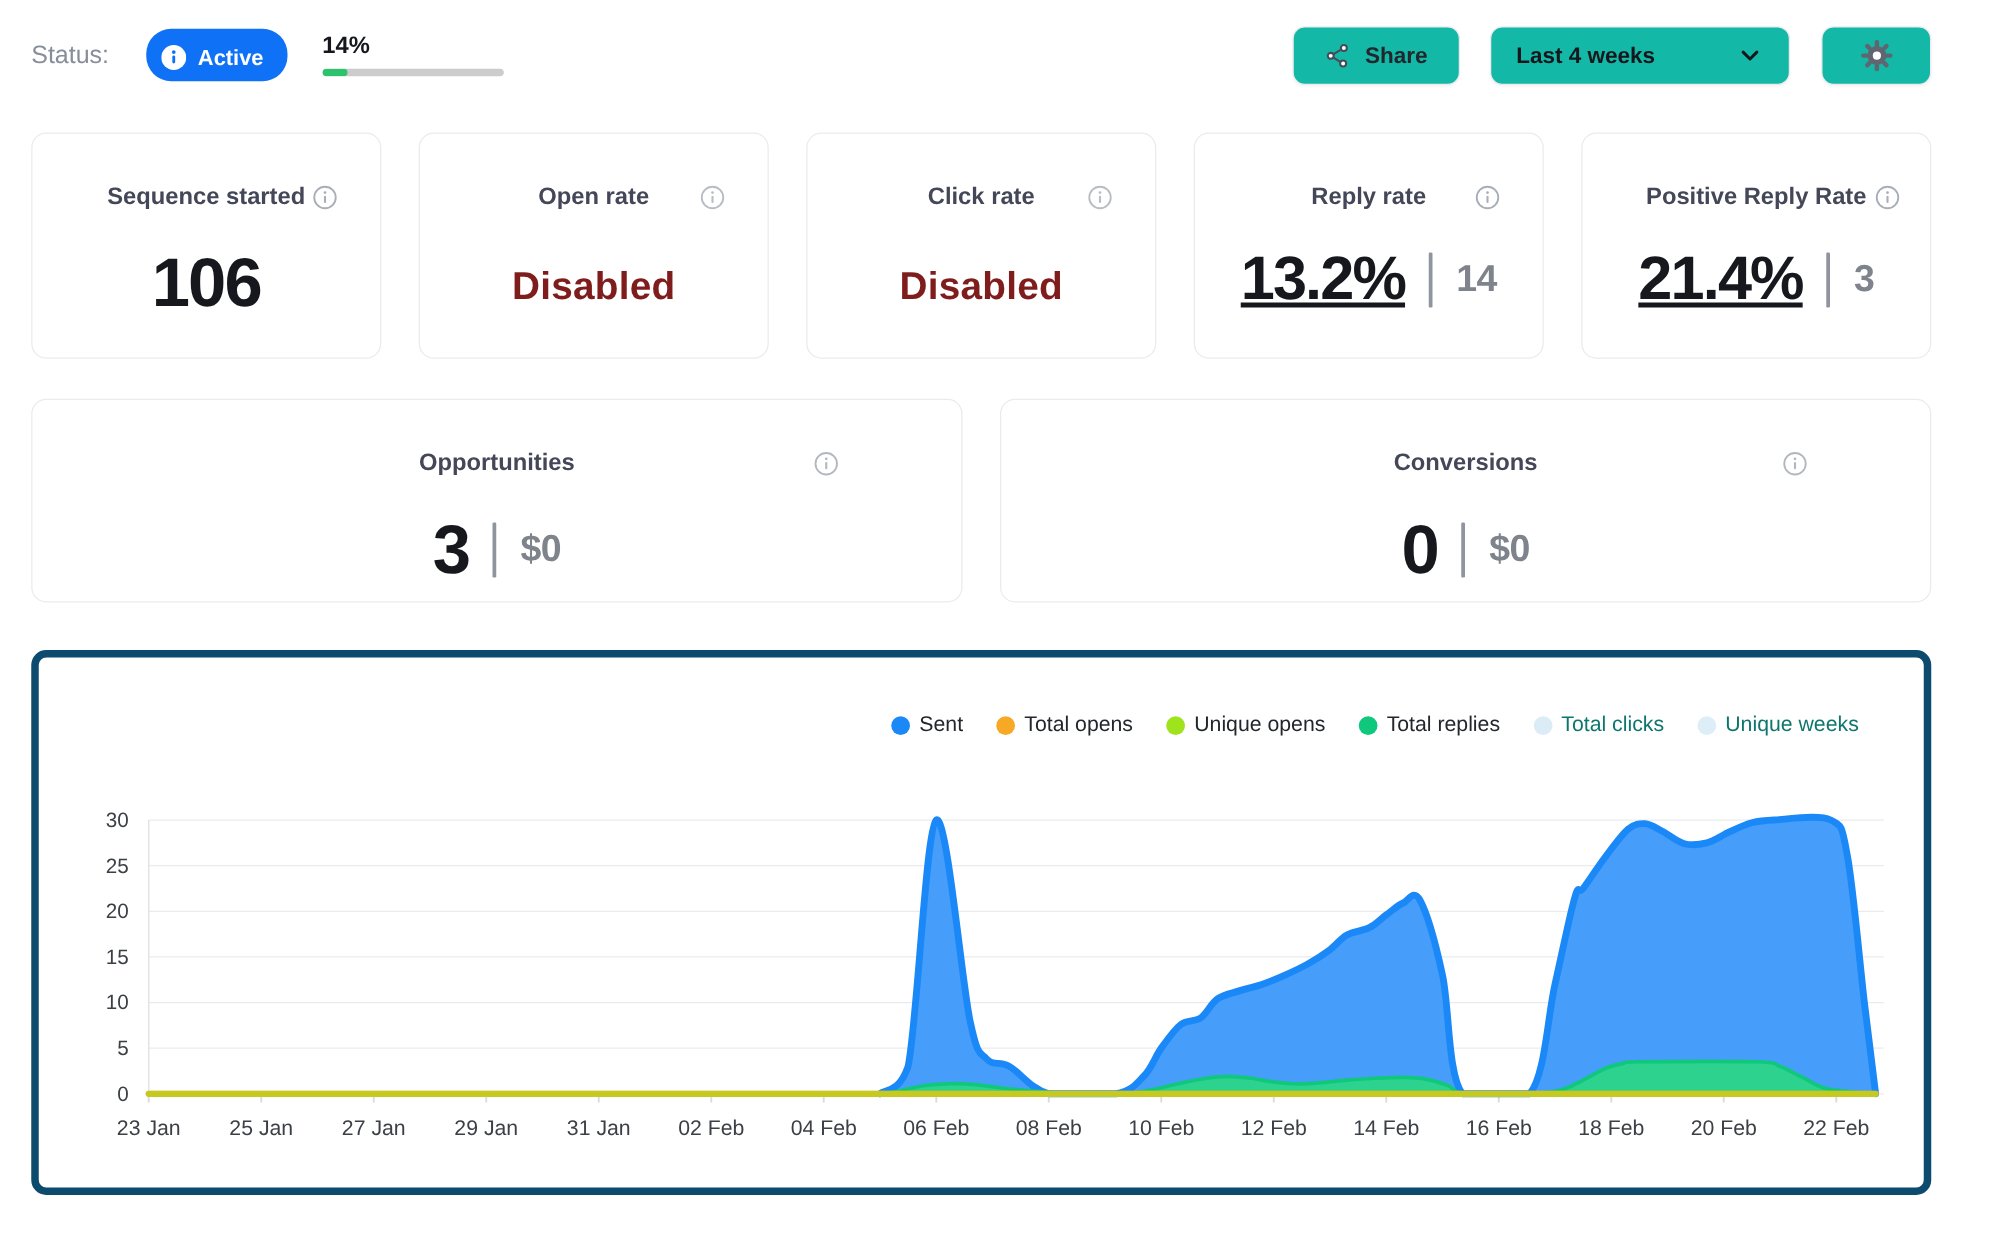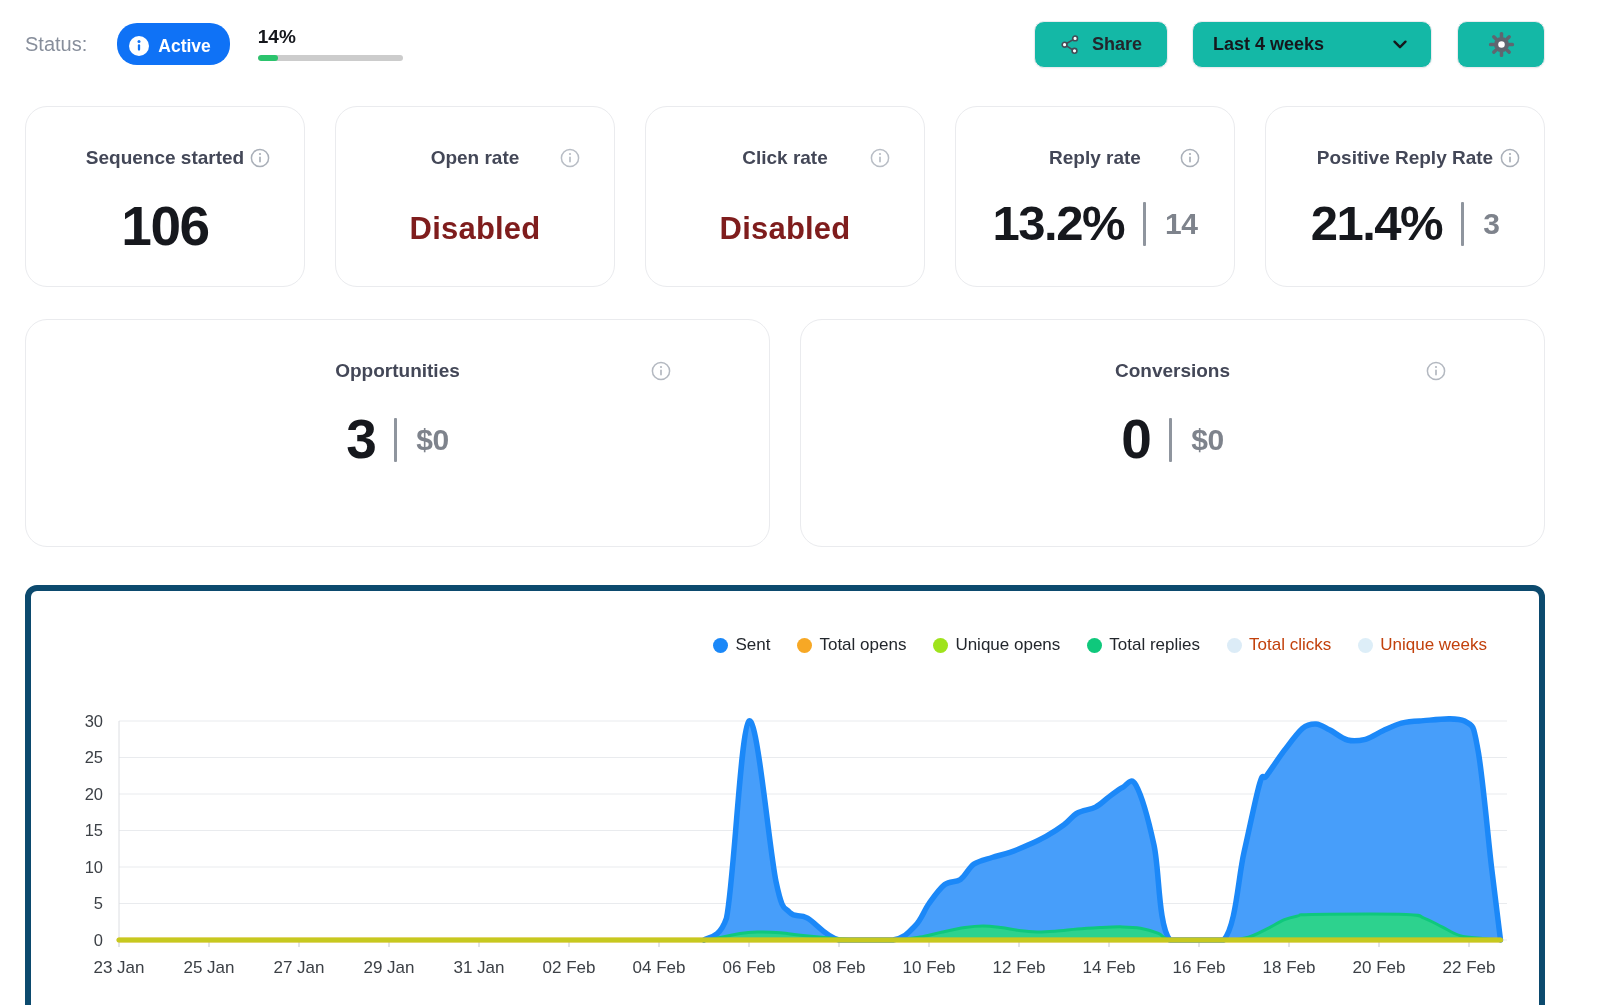--- a/index.html
+++ b/index.html
@@ -31,40 +31,40 @@
   .share-btn{padding:0 25px;gap:11px;font-weight:700;font-size:18px;color:#23262c;}
   .range-select{width:240px;margin-left:24px;justify-content:space-between;padding:0 20px;
     font-weight:700;font-size:18px;color:#15171c;}
   .gear-btn{width:88px;margin-left:25px;}
 
   
   .row{display:flex;gap:30px;}
   .row1{margin-top:38px;}
   .row2{margin-top:32px;}
   .card{
-    flex:1;background:#fff;border:1px solid #eaebee;border-radius:22px;
+    flex:1;background:#fff;border:1px solid #eaebee;border-radius:12px;
     position:relative;text-align:center;box-sizing:border-box;
   }
   .card.small{height:181px;}
-  .card.wide{height:228px;}
+  .card.wide{height:163px;}
   .card-title{margin-top:40px;font-size:19px;font-weight:700;color:#434757;position:relative;line-height:22px;}
   .card-title .info{position:absolute;top:50%;transform:translateY(-50%);right:34px;line-height:0;}
   .card.wide .card-title .info{right:98px;}
   .card-value{margin-top:30px;display:flex;align-items:center;justify-content:center;gap:19px;}
   .big-num{font-size:55px;font-weight:800;color:#16181d;letter-spacing:-1.5px;line-height:1;}
-  .pct-num{font-size:49px;}
+  .pct-num{font-size:49px;text-decoration:underline;}
   .divider{width:3px;height:44px;background:#8f959e;border-radius:1px;}
   .sec-num{font-size:30px;font-weight:800;color:#7e838c;letter-spacing:-.5px;}
   .disabled-val{margin-top:42px;font-size:31px;font-weight:700;color:#7f1d1d;letter-spacing:.2px;}
 
   
   .chart-card{margin-top:38px;height:424px;background:#fff;border:6px solid #0c4a6e;border-radius:12px;position:relative;}
   .legend{position:absolute;top:44px;right:52px;display:flex;align-items:center;gap:27px;}
   .legend-item{display:flex;align-items:center;gap:7px;font-size:17px;color:#23272d;cursor:pointer;}
-  .legend-item.off{color:#c2410c;}
+  .legend-item.off{color:#0f766e;}
   .legend-dot{width:15px;height:15px;border-radius:50%;flex:0 0 auto;}
   #chart-svg{position:absolute;left:0;top:77px;}
 </style>
 </head>
 <body>
 
 <div class="wrap">
 
   <div class="header">
     <span class="status-label">Status:</span>

